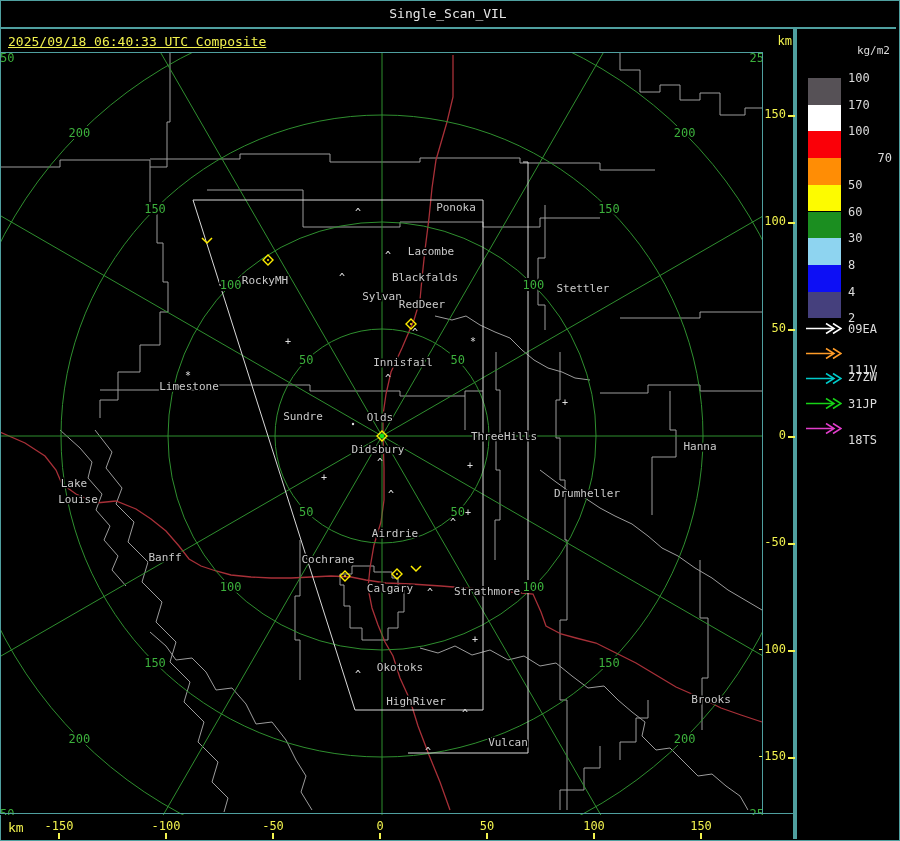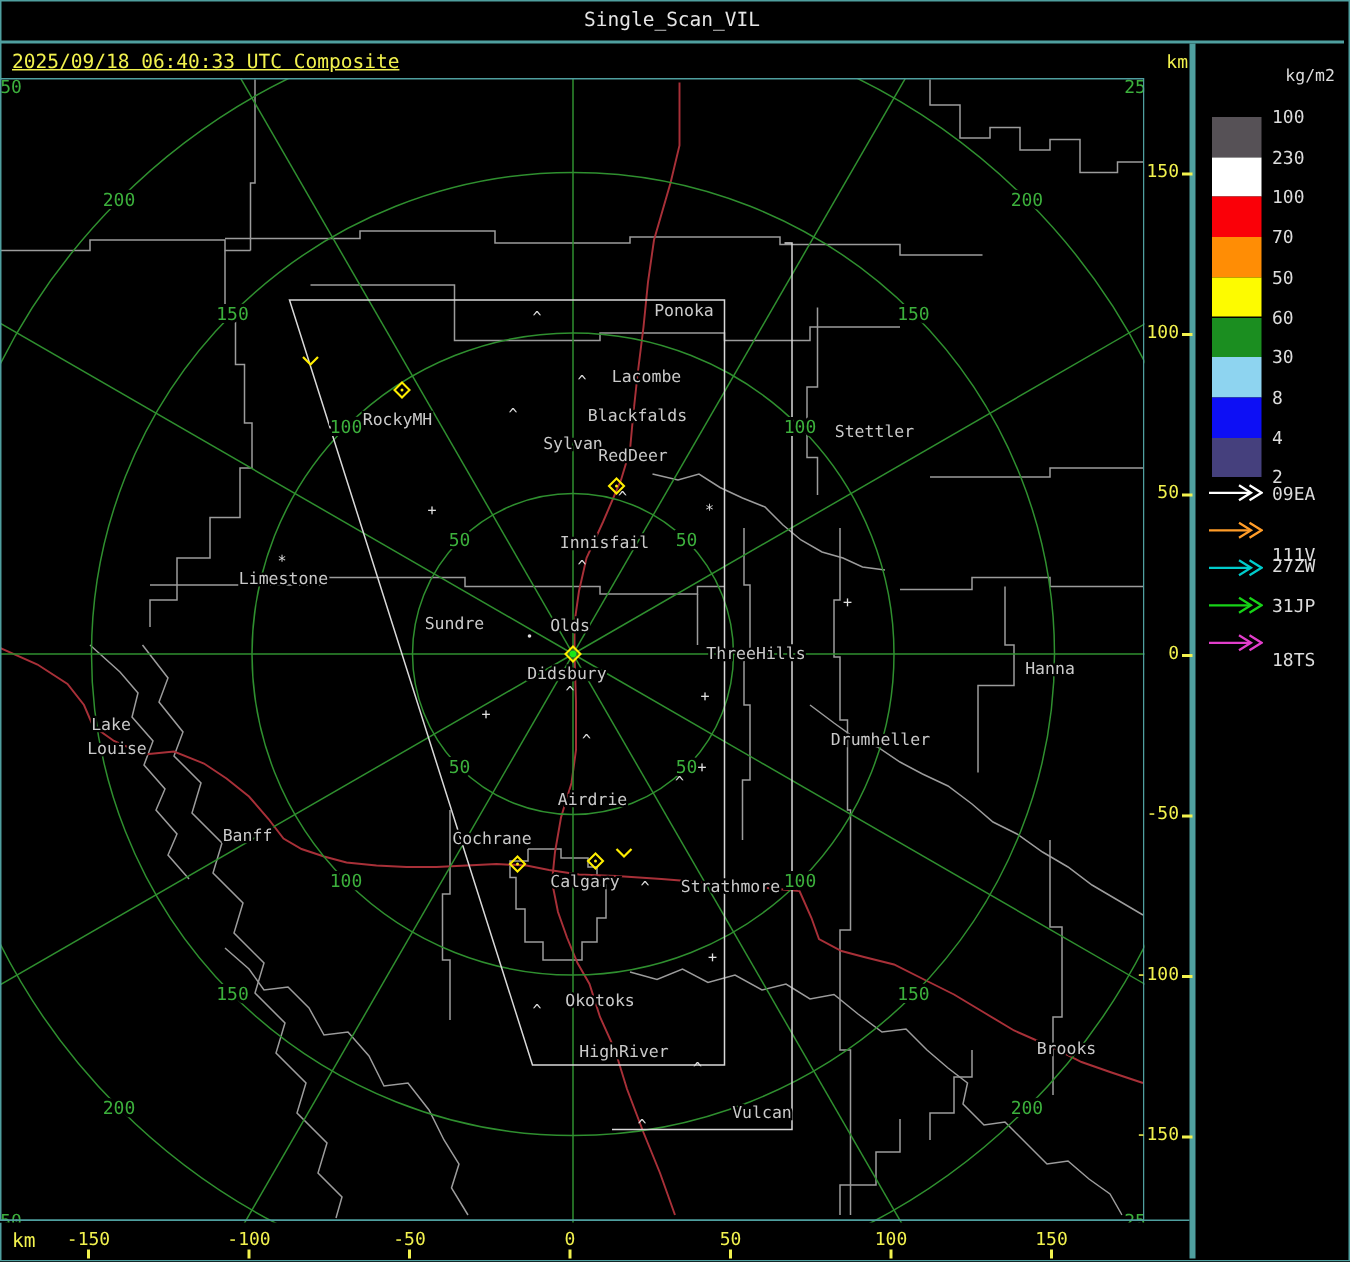--- a/index.html
+++ b/index.html
@@ -206,25 +206,25 @@
     <div class="xlab" style="left: 701px;">150</div>
     <div class="xtick" style="left: 700px;"></div>
   </div>
 <div class="km-bottom">km</div>
 
 <div class="legend-unit">kg/m2</div>
 <div id="colorbar">
     <div class="cblock" style="top: 78px; height: 26.7px; background: rgb(86, 81, 86);"></div>
     <div class="cblab" style="top: 78px;">100</div>
     <div class="cblock" style="top: 104.7px; height: 26.7px; background: rgb(255, 255, 255);"></div>
-    <div class="cblab" style="top: 104.7px;">230</div>
+    <div class="cblab" style="top: 104.7px;">170</div>
     <div class="cblock" style="top: 131.4px; height: 26.7px; background: rgb(250, 0, 8);"></div>
     <div class="cblab" style="top: 131.4px;">100</div>
     <div class="cblock" style="top: 158.1px; height: 26.7px; background: rgb(255, 141, 5);"></div>
-    <div class="cblab" style="top: 158.1px;">70</div>
+    <div class="cblab" style="top: 158.1px; text-align: right;">70</div>
     <div class="cblock" style="top: 184.8px; height: 26.7px; background: rgb(253, 251, 0);"></div>
     <div class="cblab" style="top: 184.8px;">50</div>
     <div class="cblock" style="top: 211.5px; height: 26.7px; background: rgb(27, 142, 32);"></div>
     <div class="cblab" style="top: 211.5px;">60</div>
     <div class="cblock" style="top: 238.2px; height: 26.7px; background: rgb(142, 212, 240);"></div>
     <div class="cblab" style="top: 238.2px;">30</div>
     <div class="cblock" style="top: 264.9px; height: 26.7px; background: rgb(13, 15, 245);"></div>
     <div class="cblab" style="top: 264.9px;">8</div>
     <div class="cblock" style="top: 291.6px; height: 26.7px; background: rgb(69, 64, 125);"></div>
     <div class="cblab" style="top: 291.6px;">4</div>

